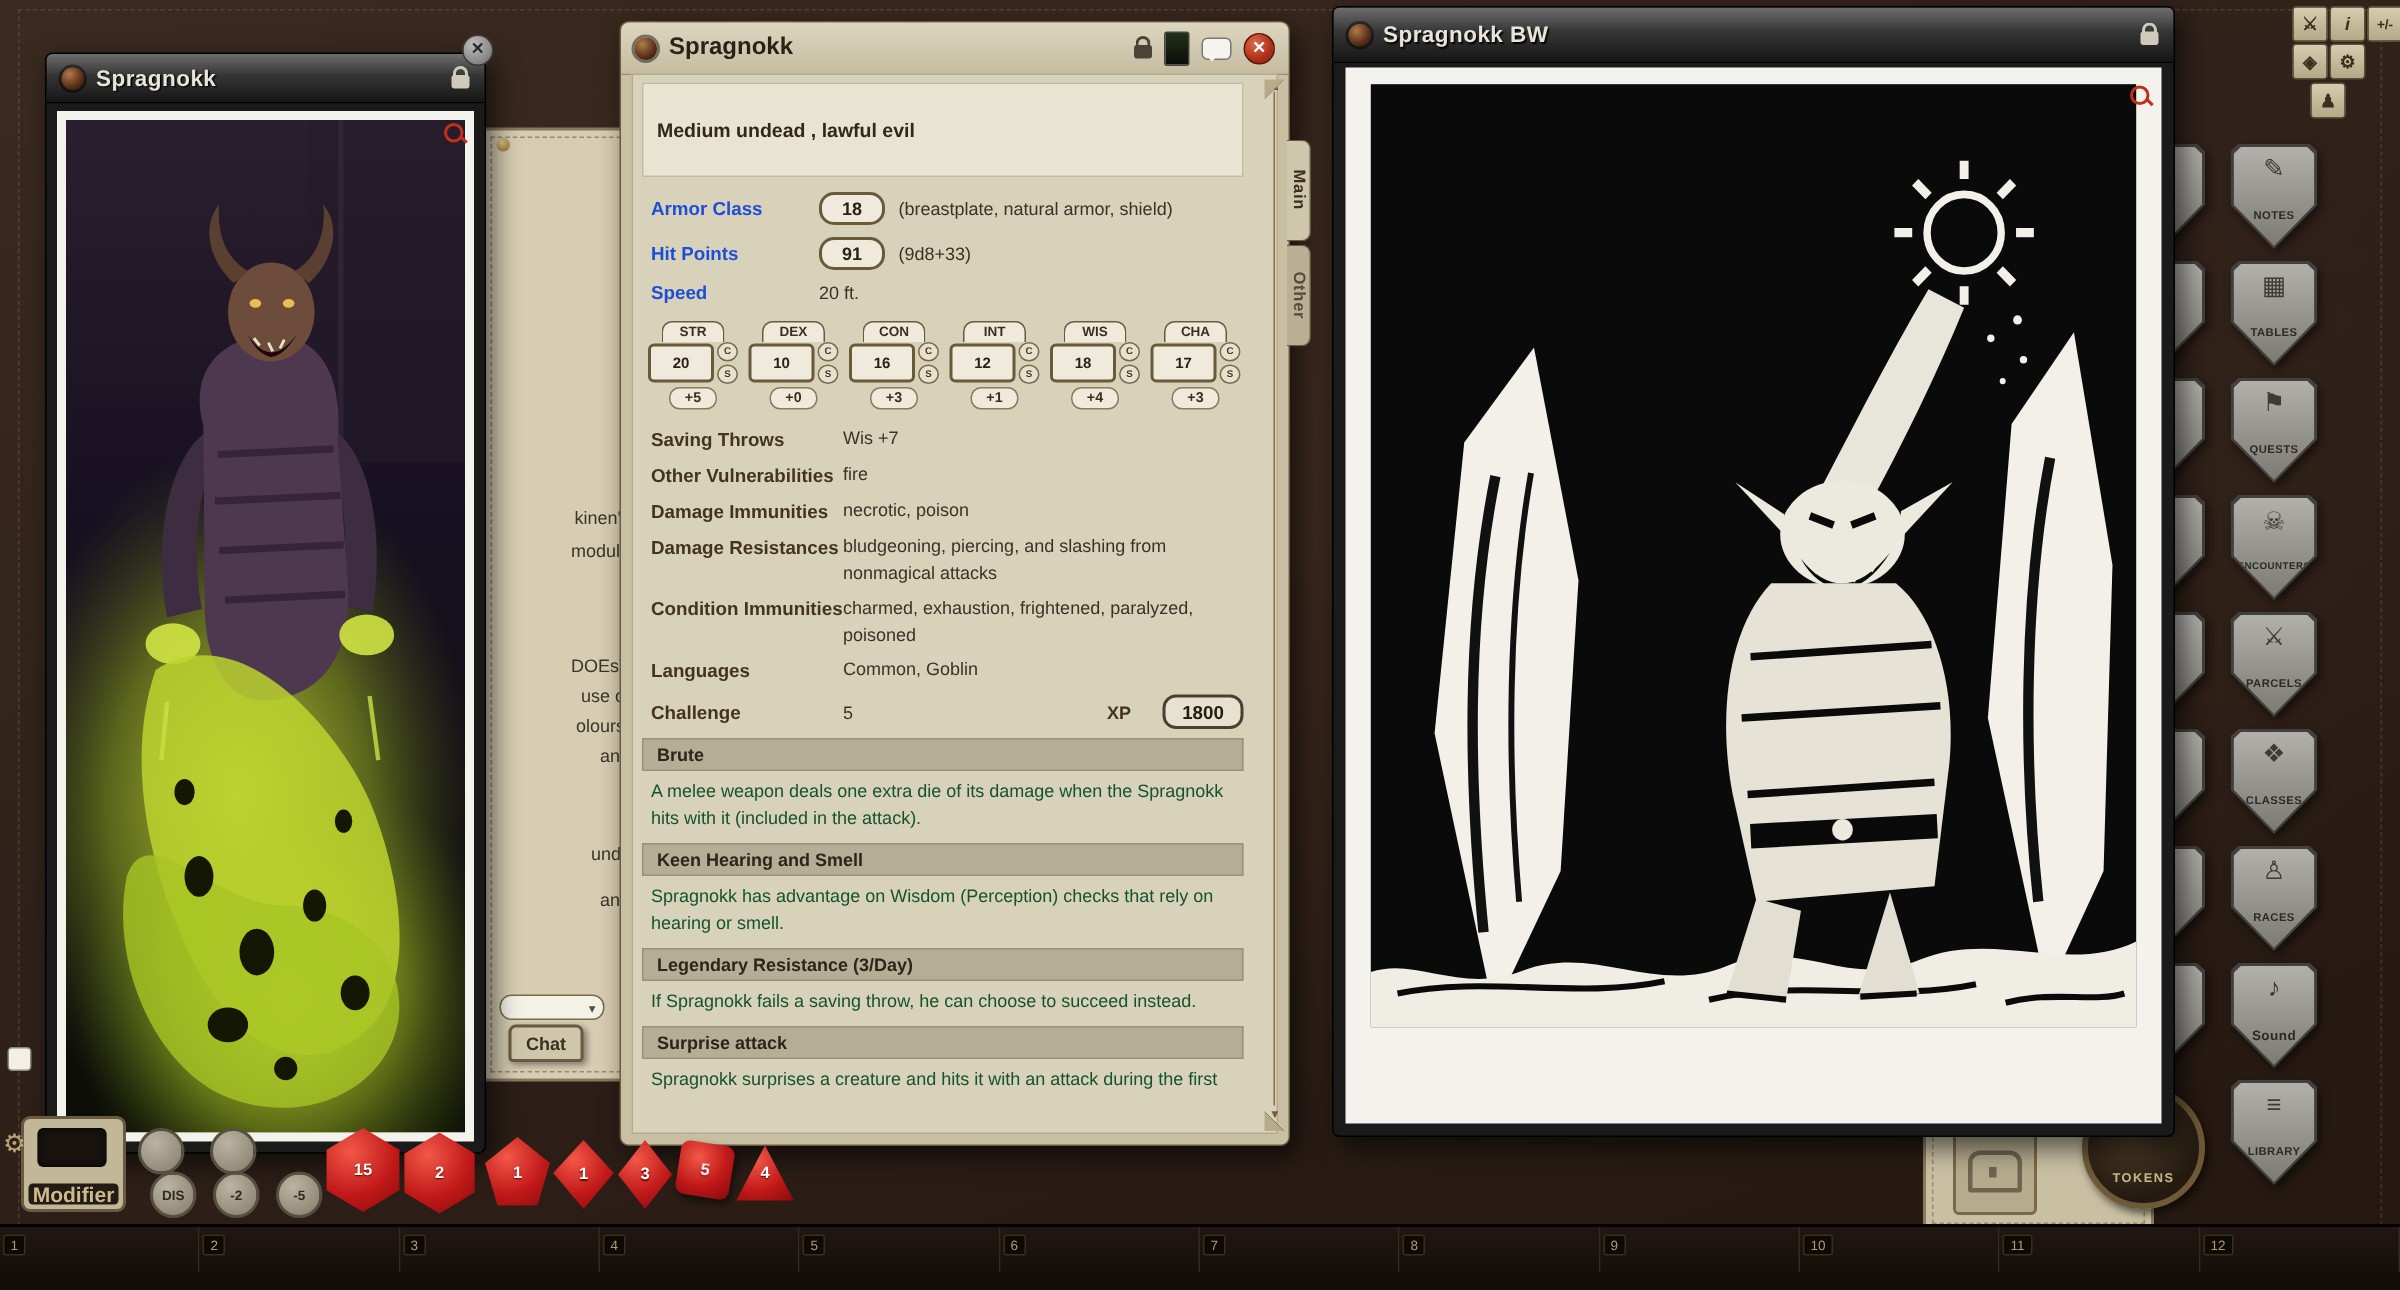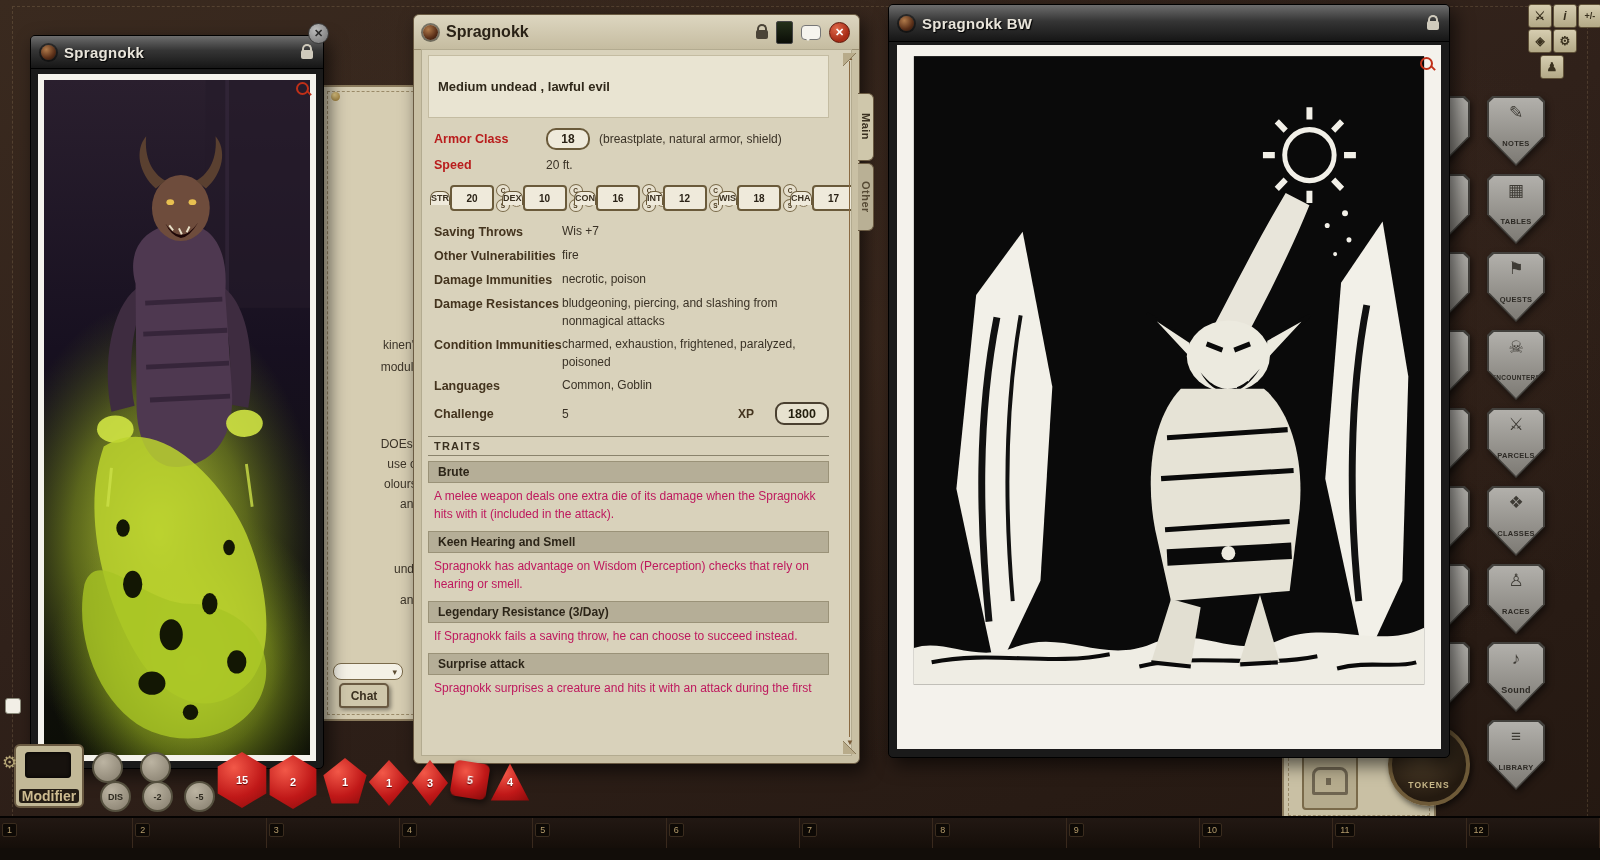--- a/index.html
+++ b/index.html
@@ -57,25 +57,25 @@
   #stat-win .win-title{font-size:16px;font-weight:bold;color:#2a2216}
   .token-thumb{width:15px;height:21px;border:1px solid #444;border-radius:2px;
     background:linear-gradient(#24301a,#0b0d07)}
   .bubble{position:relative;width:18px;height:13px;background:#f6f4ee;border:1px solid #777;border-radius:4px}
   .bubble::after{content:"";position:absolute;left:3px;bottom:-5px;border:3px solid transparent;border-top-color:#f6f4ee}
   #stat-body{position:absolute;left:7px;right:7px;top:34px;bottom:7px;background:#d9d2bb;
     border:1px solid #b3ab90;overflow:hidden;padding-right:16px}
   .typeband{margin:5px 6px 6px;background:#e9e4d2;border:1px solid #c4bca2;padding:23px 9px;
     font-size:13px;font-weight:bold;color:#30281a}
   .statrow{display:flex;align-items:center;padding:4px 4px 4px 12px;font-size:12px;color:#3a3226}
-  .statrow .lbl{flex:0 0 112px;font-weight:bold;color:#b91c1c;font-size:12.5px}
+  .statrow .lbl{flex:0 0 112px;font-weight:bold;color:#1d4ed8;font-size:12.5px}
   .valbox{width:40px;height:18px;background:#efeadb;border:2px solid #6a5a3a;border-radius:10px;
     font-size:12px;font-weight:bold;color:#2a2216;display:flex;align-items:center;justify-content:center;margin-right:9px}
   .abilities{display:flex;gap:3px;margin:8px 6px 8px 8px}
-  .ability{display:flex;flex-direction:row;align-items:center;width:69px}
+  .ability{display:flex;flex-direction:column;align-items:center;width:69px}
   .ab-tab{width:40px;height:13px;background:#efeadb;border:1px solid #6a5a3a;border-bottom:none;
     border-radius:7px 7px 0 0;font-size:9px;font-weight:bold;color:#3a3020;text-align:center;line-height:13px}
   .ab-mid{display:flex;align-items:center}
   .ab-score{width:40px;height:22px;background:#efeadb;border:2px solid #6a5a3a;border-radius:4px;
     font-size:10px;font-weight:bold;color:#2a2216;display:flex;align-items:center;justify-content:center}
   .ab-cs{display:flex;flex-direction:column;gap:2px;margin-left:2px}
   .cs{width:12px;height:11px;border-radius:50%;background:#e7e1cf;border:1px solid #7a6a4a;
     font-size:6.5px;font-weight:bold;color:#4a3a20;display:flex;align-items:center;justify-content:center}
   .ab-mod{width:30px;height:13px;margin-top:2px;background:#efeadb;border:1px solid #8a7a5a;border-radius:7px;
     font-size:9.5px;font-weight:bold;color:#3a3020;text-align:center;line-height:13px}
@@ -84,21 +84,21 @@
   .detailrow .val{flex:1}
   .challenge-row{display:flex;align-items:center;padding:4px 6px 4px 12px;font-size:12px;color:#3a3226}
   .challenge-row .lbl{flex:0 0 128px;font-weight:bold;color:#44341e;font-size:12.5px}
   .xp-lbl{margin-left:auto;font-weight:bold;color:#44341e;margin-right:21px}
   .xp-box{width:50px;height:19px;background:#e7e2cf;border:2px solid #4a4030;border-radius:9px;
     font-size:12.5px;font-weight:bold;color:#24200f;display:flex;align-items:center;justify-content:center}
   .traits-hdr{margin:7px 6px 5px;border-top:1px solid #8a836c;border-bottom:1px solid #8a836c;
     padding:3px 6px;font-size:11px;font-weight:bold;letter-spacing:1.2px;color:#3a3020}
   .trait-band{margin:2px 6px;background:#b5ae97;border:1px solid #9a9278;padding:3px 9px;
     font-size:12px;font-weight:bold;color:#2c2518}
-  .trait-text{margin:4px 12px 8px;font-size:12px;color:#be185d;line-height:1.5}
+  .trait-text{margin:4px 12px 8px;font-size:12px;color:#14532d;line-height:1.5}
   .side-tab{position:absolute;width:15px;height:66px;right:-15px;background:#cfc7ab;border:1px solid #6a5a42;
     border-left:none;border-radius:0 6px 6px 0;writing-mode:vertical-rl;font-size:11px;font-weight:bold;
     color:#3a3020;display:flex;align-items:center;justify-content:center;letter-spacing:.5px}
   .side-tab.inactive{background:#b9b095;color:#564a34}
   .rail{position:absolute;right:9px;top:46px;bottom:26px;width:0;border-left:1px solid #8a6a42}
   .rail-arrow{position:absolute;right:5px;font-size:8px;color:#7a5a36}
   .curl{position:absolute;width:13px;height:13px;right:3px;
     background:linear-gradient(135deg,#b8ab8a 48%,#8a7a5a 50%,transparent 52%)}
   
   #bw-win{position:absolute;left:888px;top:4px;width:560px;height:752px;z-index:3;
@@ -252,20 +252,25 @@
     <div class="closex red">✕</div>
   </div>
   <div class="side-tab" style="top:78px">Main</div>
   <div class="side-tab inactive" style="top:148px">Other</div>
   <div id="stat-body">
     <div class="typeband">Medium undead , lawful evil</div>
     <div class="statrow">
       <span class="lbl">Armor Class</span>
       <span class="valbox">18</span>
       <span>(breastplate, natural armor, shield)</span>
+    </div>
+    <div class="statrow">
+      <span class="lbl">Hit Points</span>
+      <span class="valbox">91</span>
+      <span>(9d8+33)</span>
     </div>
     <div class="statrow">
       <span class="lbl">Speed</span>
       <span>20 ft.</span>
     </div>
     <div class="abilities">
       <div class="ability">
         <div class="ab-tab">STR</div>
         <div class="ab-mid">
           <div class="ab-score">20</div>
@@ -355,21 +360,20 @@
     <div class="detailrow">
       <span class="lbl">Languages</span>
       <span class="val">Common, Goblin</span>
     </div>
     <div class="challenge-row">
       <span class="lbl">Challenge</span>
       <span>5</span>
       <span class="xp-lbl">XP</span>
       <span class="xp-box">1800</span>
     </div>
-    <div class="traits-hdr">TRAITS</div>
     <div class="trait-band">Brute</div>
     <div class="trait-text">A melee weapon deals one extra die of its damage when the Spragnokk hits with it (included in the attack).</div>
     <div class="trait-band">Keen Hearing and Smell</div>
     <div class="trait-text">Spragnokk has advantage on Wisdom (Perception) checks that rely on hearing or smell.</div>
     <div class="trait-band">Legendary Resistance (3/Day)</div>
     <div class="trait-text">If Spragnokk fails a saving throw, he can choose to succeed instead.</div>
     <div class="trait-band">Surprise attack</div>
     <div class="trait-text">Spragnokk surprises a creature and hits it with an attack during the first</div>
   </div>
   <div class="rail"></div>

